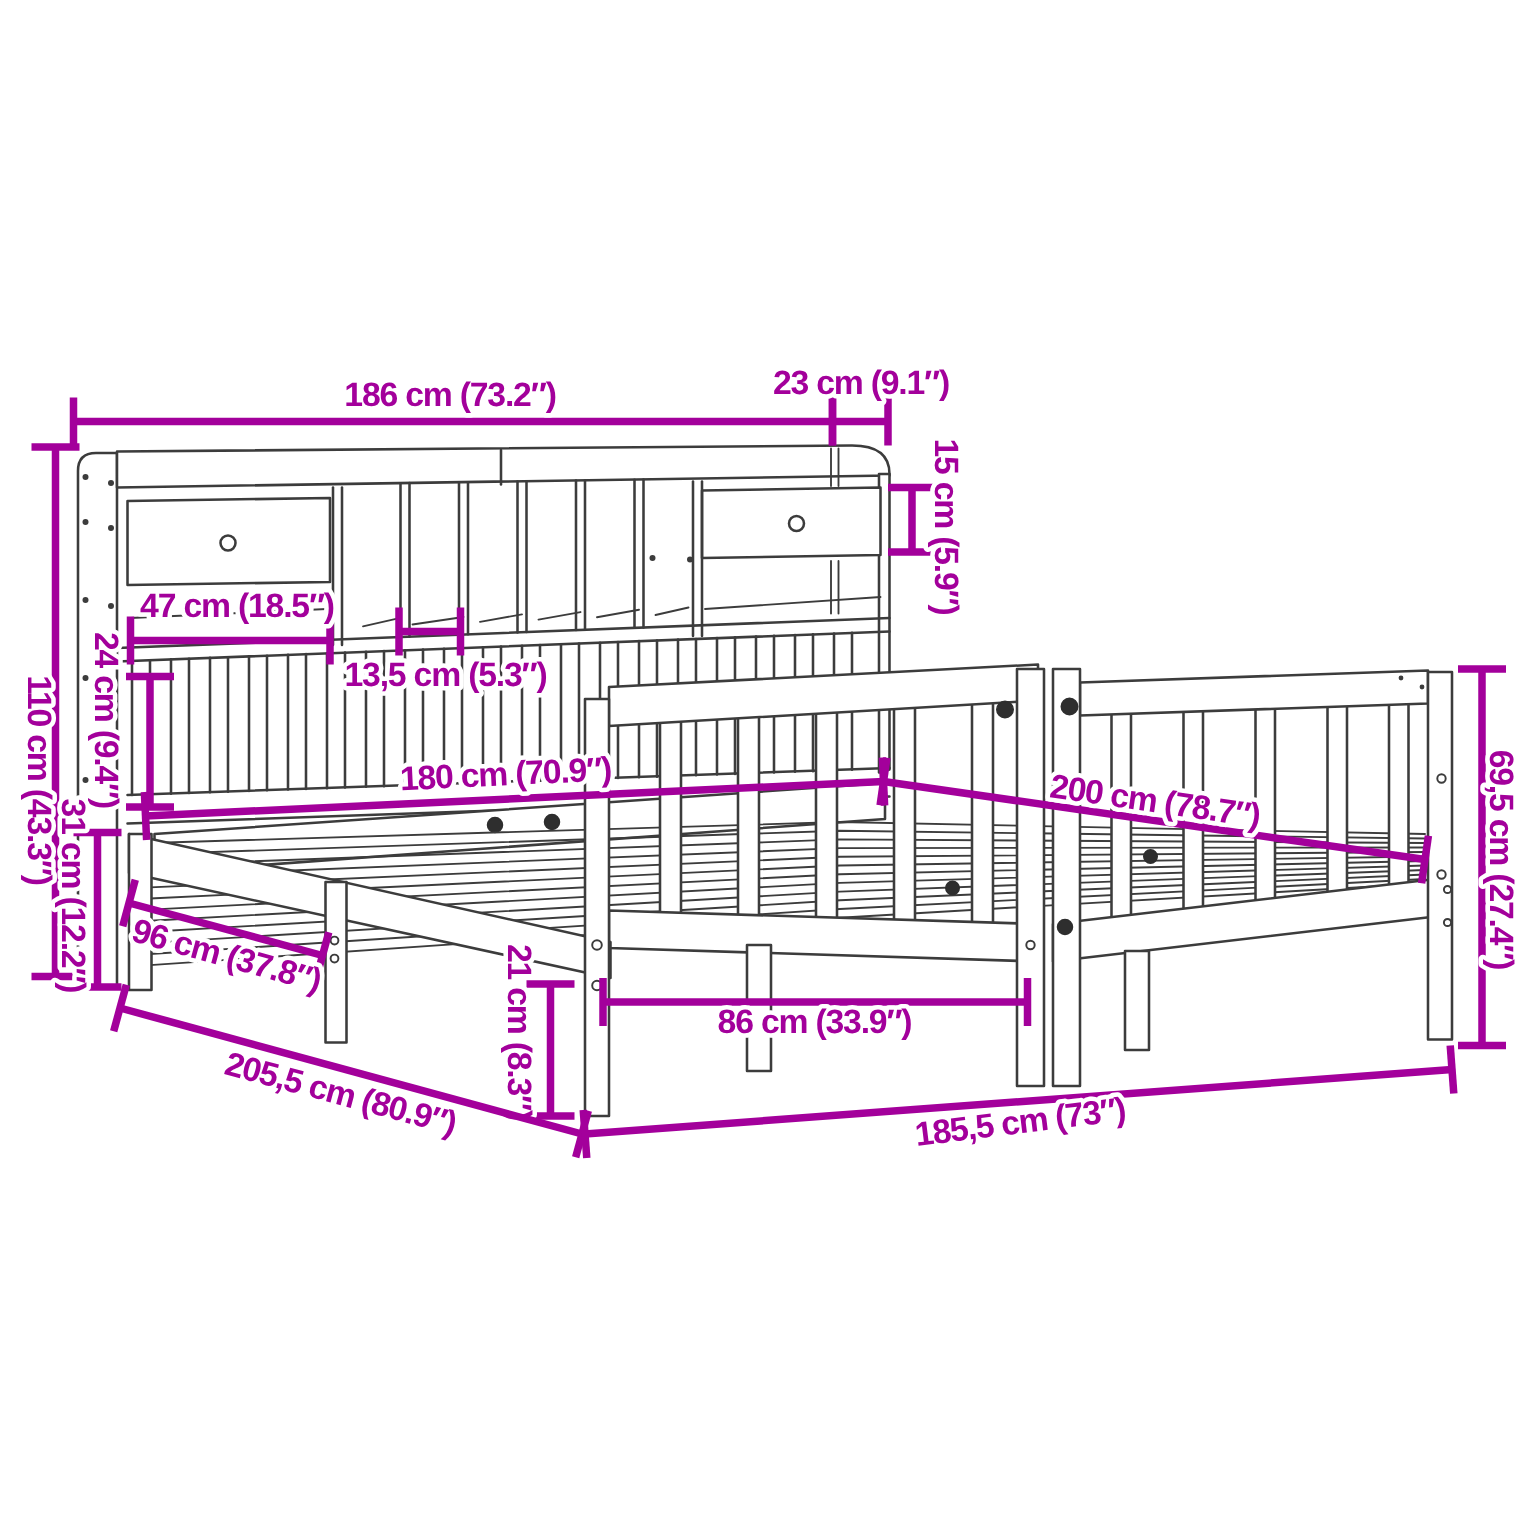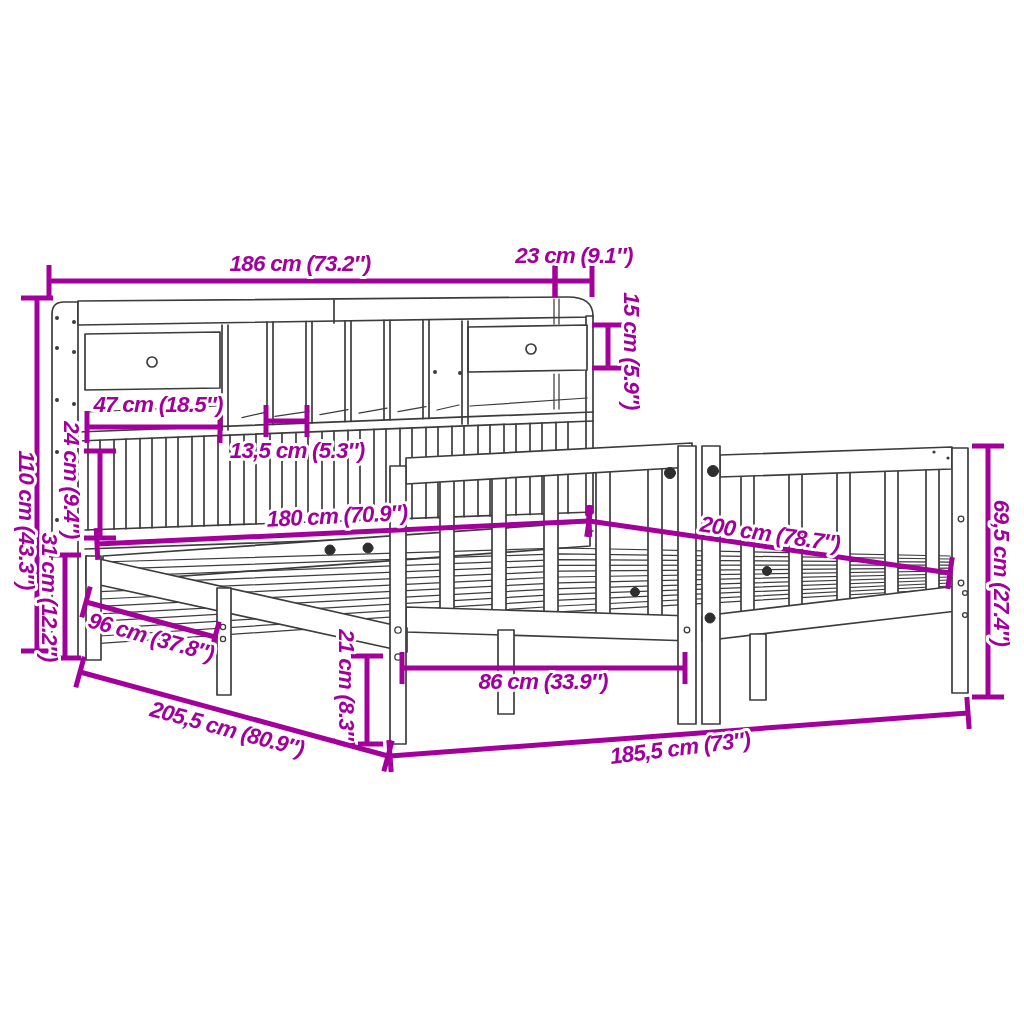--- a/index.html
+++ b/index.html
@@ -1,16 +1,16 @@
 <!DOCTYPE html>
 <html style="--dim: #A3009B; --line: #3C3C3C;"><head>
 <meta charset="utf-8">
 <style>
   html,body{margin:0;padding:0;background:#fff;}
-  #stage{width:1024px;height:796px;position:relative;background:#fff;overflow:hidden;font-style:italic;}
+  #stage{width:1024px;height:796px;position:relative;background:#fff;overflow:hidden;}
   svg{display:block;}
   
   .art line,.art path,.art polyline,.art circle{stroke:var(--line,#3C3C3C);fill:none;stroke-width:1.7;stroke-linecap:round;stroke-linejoin:round;}
   .art .wf{fill:#fff;}
   .art .dot{fill:var(--line,#3C3C3C);stroke:none;}
   .art .bolt{fill:#2e2e2e;stroke:#2e2e2e;stroke-width:1;}
   .art .screw{fill:#fff;stroke:var(--line,#3C3C3C);stroke-width:1.3;}
   .art .thin{stroke-width:1.25;}
   
   .dim line{stroke:var(--dim,#A3009B);stroke-width:5;stroke-linecap:butt;}

